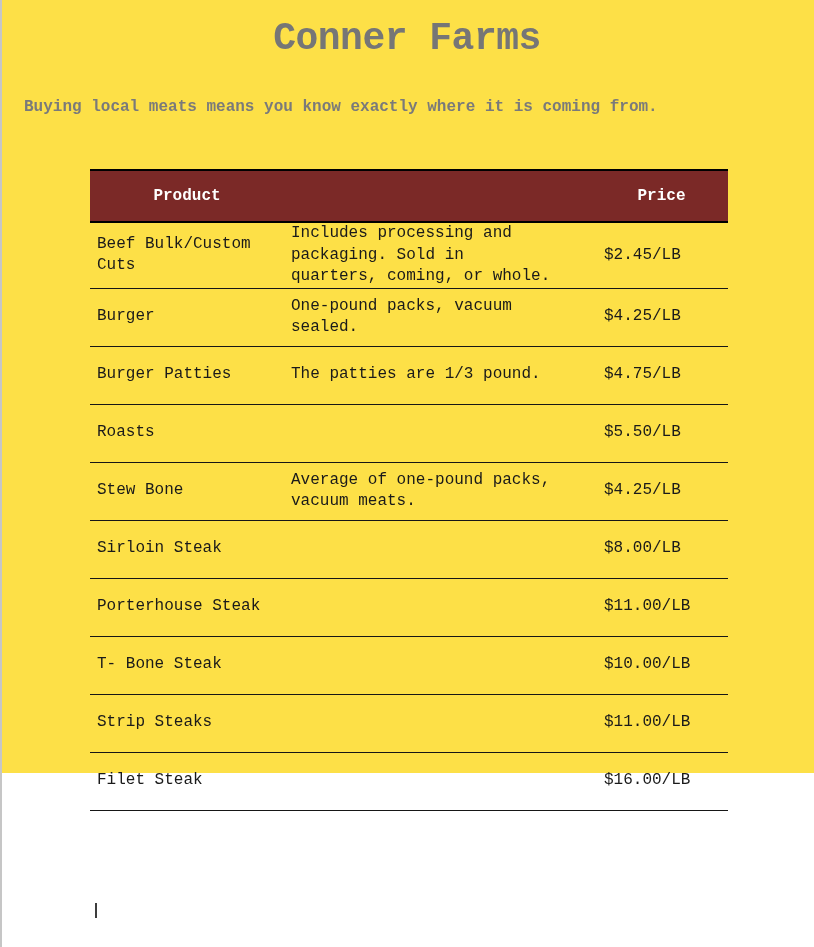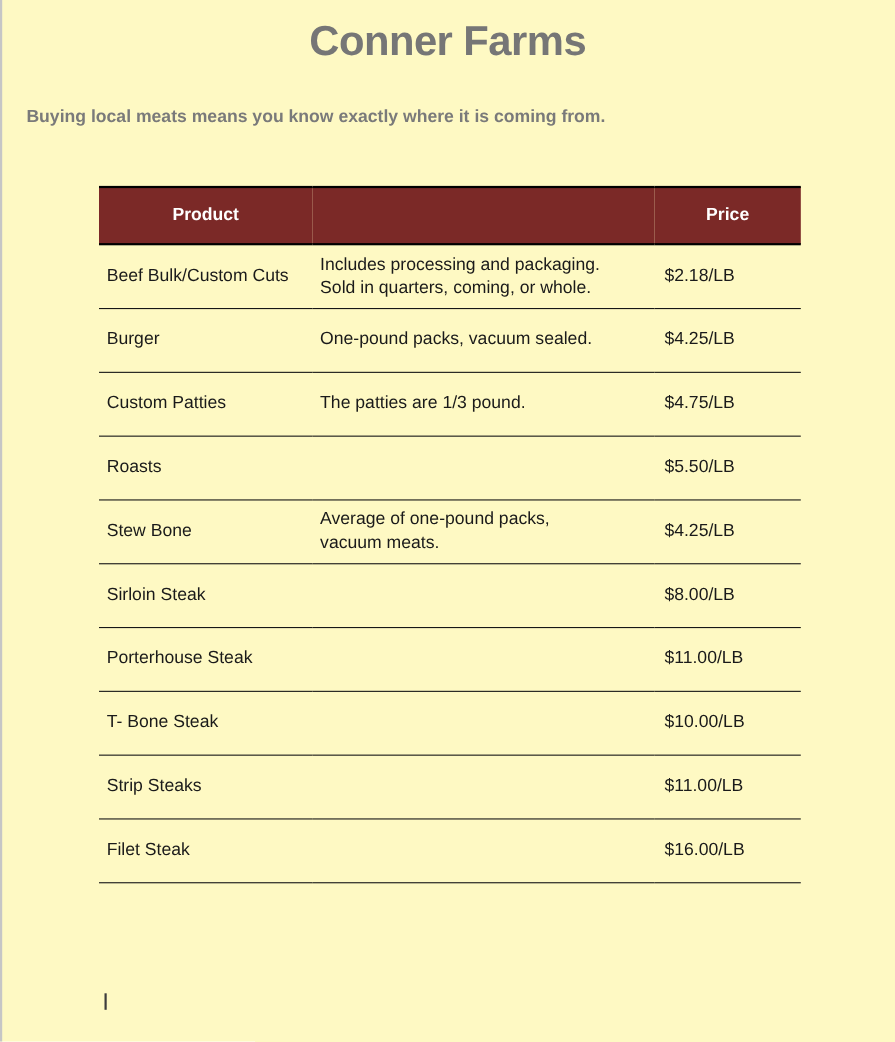--- a/index.html
+++ b/index.html
@@ -7,22 +7,23 @@
     padding: 0;
     background: #ffffff;
     width: 814px;
     height: 947px;
     overflow: hidden;
     font-family: "Liberation Sans", sans-serif;
   }
   .page {
     position: relative;
     width: 814px;
-    height: 947px;
-    background: #fef9c3;
+    height: 773px;
+    background: #fde047;
+    font-family: Liberation Mono, monospace;
   }
   .page-left-edge {
     position: absolute;
     left: 0;
     top: 0;
     width: 2px;
     height: 947px;
     background: #c6c6c6;
   }
   .doc-title {
@@ -122,31 +123,31 @@
         <th></th>
         <th>Price</th>
       </tr>
     </thead>
     <tbody>
       <tr>
         <td class="cell-product">Beef Bulk/Custom Cuts</td>
         <td class="cell-desc">
             <div class="desc-inner">Includes processing and packaging. Sold in quarters, coming, or whole.</div>
           </td>
-        <td class="cell-price">$2.18/LB</td>
+        <td class="cell-price">$2.45/LB</td>
       </tr>
       <tr>
         <td class="cell-product">Burger</td>
         <td class="cell-desc">
             <div class="desc-inner">One-pound packs, vacuum sealed.</div>
           </td>
         <td class="cell-price">$4.25/LB</td>
       </tr>
       <tr>
-        <td class="cell-product">Custom Patties</td>
+        <td class="cell-product">Burger Patties</td>
         <td class="cell-desc">
             <div class="desc-inner">The patties are 1/3 pound.</div>
           </td>
         <td class="cell-price">$4.75/LB</td>
       </tr>
       <tr>
         <td class="cell-product">Roasts</td>
         <td class="cell-desc">
             <div class="desc-inner"></div>
           </td>

